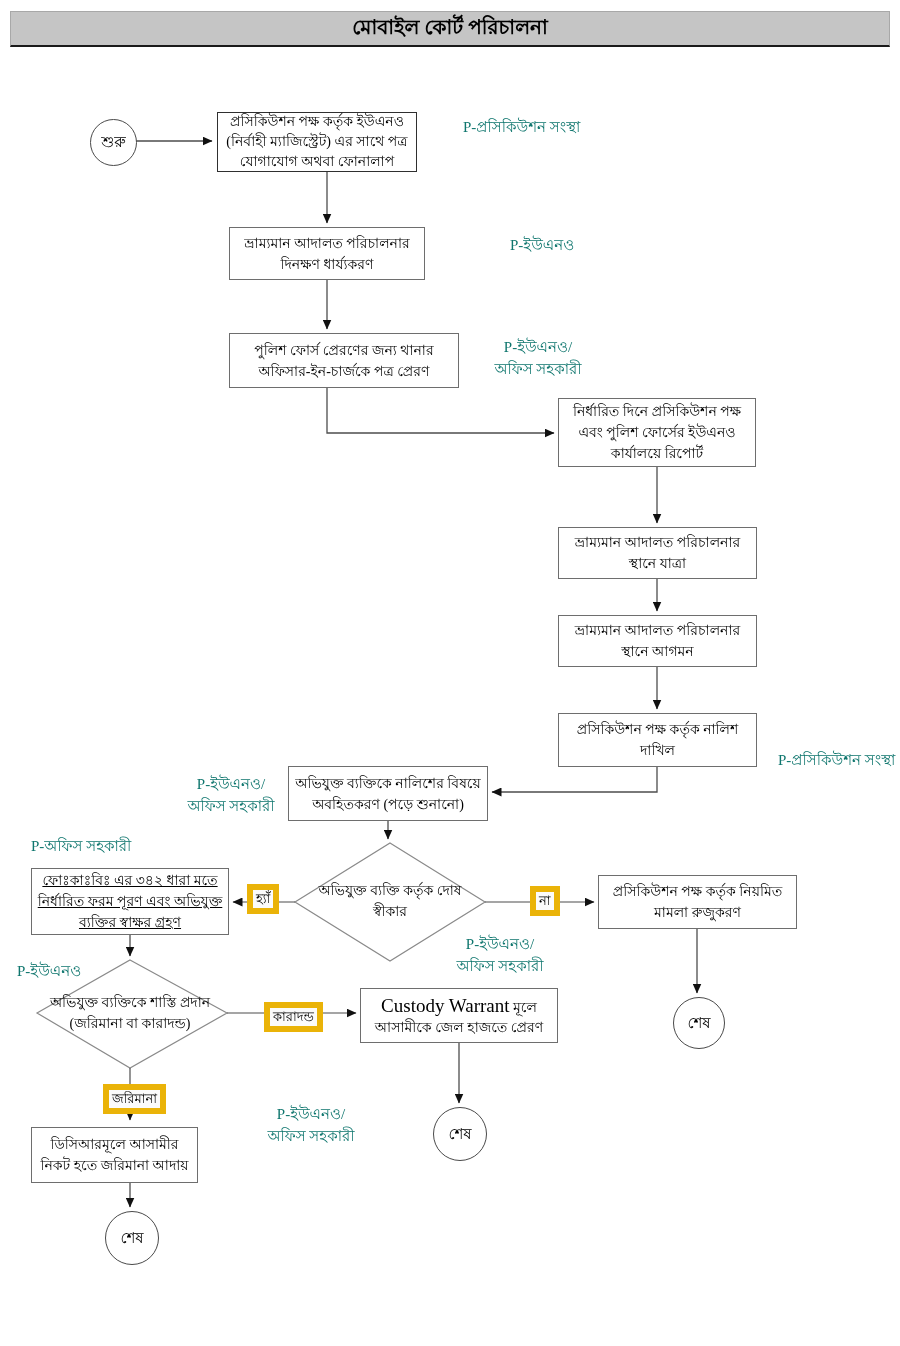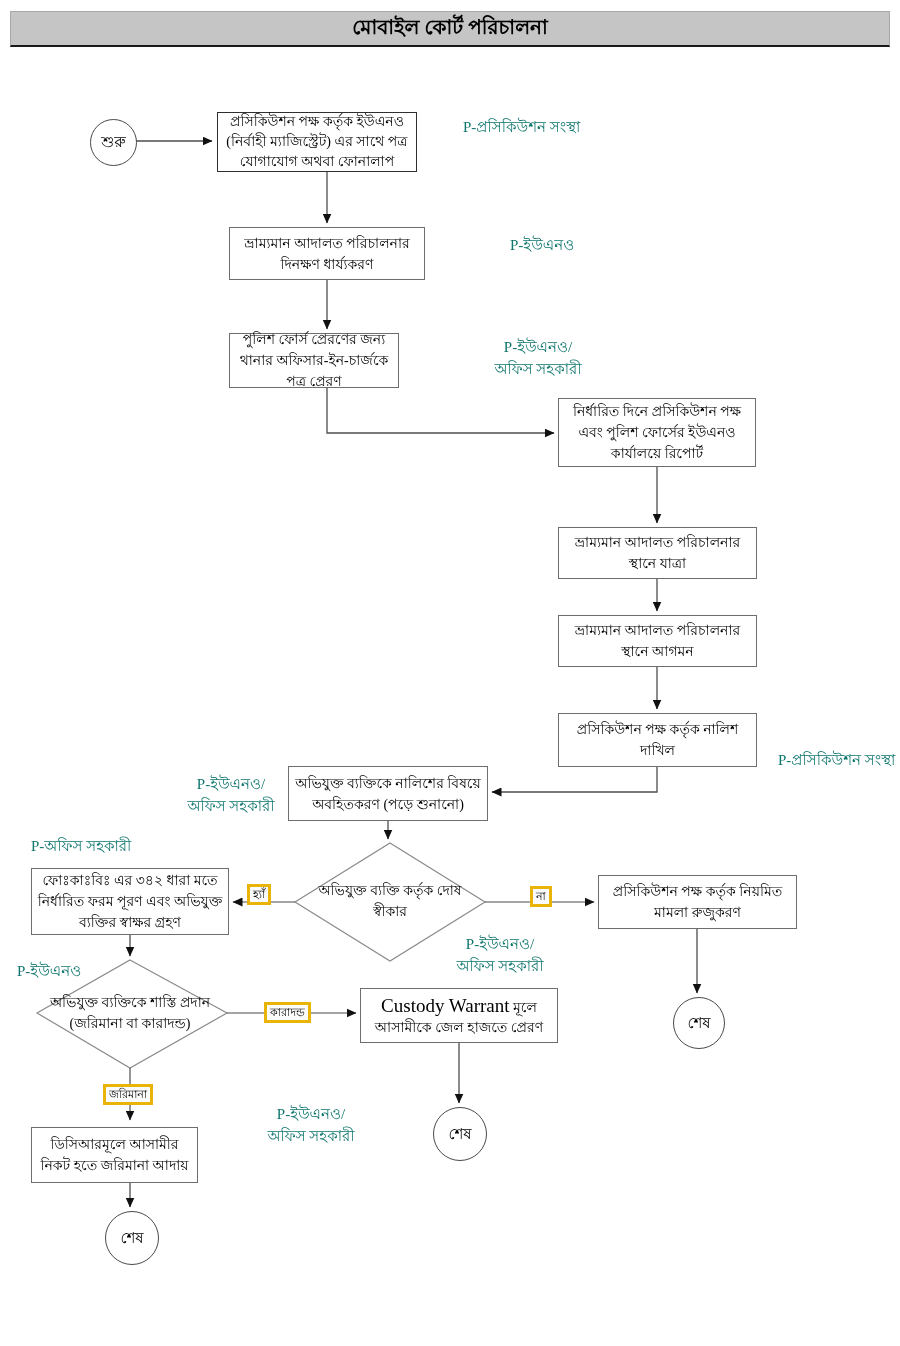--- a/index.html
+++ b/index.html
@@ -28,22 +28,22 @@
     font-size:15px;font-family:"Liberation Serif","DejaVu Serif",serif;
   }
 
   .dtext{
     position:absolute;display:flex;align-items:center;justify-content:center;
     text-align:center;font-size:14px;line-height:1.5;
     font-family:"Liberation Serif","DejaVu Serif",serif;
   }
 
   .elabel{
-    position:absolute;background:#fbfbfb;border:3px solid #eab308;
-    font-size:11px;padding:0 3px;line-height:1.35;
+    position:absolute;background:#fbfbfb;border:6px solid #eab308;
+    font-size:13px;padding:0 3px;line-height:1.35;
     font-family:"Liberation Serif","DejaVu Serif",serif;
   }
 
   .annotation{
     position:absolute;font-size:15px;line-height:1.45;color:#0f766e;
     white-space:pre-line;font-family:"Liberation Serif","DejaVu Serif",serif;
   }
   .annotation.center{text-align:center;}
 
   .latin-big{font-size:19px;font-family:"Liberation Serif","DejaVu Serif",serif;}
@@ -100,37 +100,37 @@
   </svg>
 
   <div class="titlebar">মোবাইল কোর্ট পরিচালনা</div>
 
   <div class="circle" style="left:90px;top:119px;width:45px;height:45px;">শুরু</div>
 
   <div class="fbox dark" style="left:217px;top:112px;width:200px;height:60px;line-height:1.45;">প্রসিকিউশন পক্ষ কর্তৃক ইউএনও (নির্বাহী ম্যাজিস্ট্রেট) এর সাথে পত্র যোগাযোগ অথবা ফোনালাপ</div>
 
   <div class="fbox" style="left:229px;top:227px;width:196px;height:53px;">ভ্রাম্যমান আদালত পরিচালনার দিনক্ষণ ধার্য্যকরণ</div>
 
-  <div class="fbox" style="left:229px;top:333px;width:170px;height:55px;">পুলিশ ফোর্স প্রেরণের জন্য থানার অফিসার-ইন-চার্জকে পত্র প্রেরণ</div>
+  <div class="fbox" style="left:229px;top:333px;width:230px;height:55px;">পুলিশ ফোর্স প্রেরণের জন্য থানার অফিসার-ইন-চার্জকে পত্র প্রেরণ</div>
 
   <div class="fbox" style="left:558px;top:398px;width:198px;height:69px;">নির্ধারিত দিনে প্রসিকিউশন পক্ষ এবং পুলিশ ফোর্সের ইউএনও কার্যালয়ে রিপোর্ট</div>
 
   <div class="fbox" style="left:558px;top:527px;width:199px;height:52px;">ভ্রাম্যমান আদালত পরিচালনার স্থানে যাত্রা</div>
 
   <div class="fbox" style="left:558px;top:615px;width:199px;height:52px;">ভ্রাম্যমান আদালত পরিচালনার স্থানে আগমন</div>
 
   <div class="fbox" style="left:558px;top:713px;width:199px;height:54px;">প্রসিকিউশন পক্ষ কর্তৃক নালিশ দাখিল</div>
 
   <div class="fbox" style="left:288px;top:766px;width:200px;height:55px;">অভিযুক্ত ব্যক্তিকে নালিশের বিষয়ে অবহিতকরণ (পড়ে শুনানো)</div>
 
   <div class="dtext" style="left:303px;top:872px;width:174px;height:58px;">অভিযুক্ত ব্যক্তি কর্তৃক দোষ স্বীকার</div>
 
   <div class="fbox" style="left:598px;top:875px;width:199px;height:54px;">প্রসিকিউশন পক্ষ কর্তৃক নিয়মিত মামলা রুজুকরণ</div>
 
-  <div class="fbox" style="left:31px;top:868px;width:198px;height:67px;line-height:1.5;">ফোঃকাঃবিঃ এর ৩৪২ ধারা মতে নির্ধারিত ফরম পূরণ এবং অভিযুক্ত ব্যক্তির স্বাক্ষর গ্রহণ</div>
+  <div class="fbox" style="left:31px;top:868px;width:198px;height:67px;line-height:1.5;text-decoration:underline;">ফোঃকাঃবিঃ এর ৩৪২ ধারা মতে নির্ধারিত ফরম পূরণ এবং অভিযুক্ত ব্যক্তির স্বাক্ষর গ্রহণ</div>
 
   <div class="dtext" style="left:46px;top:976px;width:168px;height:74px;">অভিযুক্ত ব্যক্তিকে শাস্তি প্রদান (জরিমানা বা কারাদন্ড)</div>
 
   <div class="fbox" style="left:360px;top:988px;width:198px;height:55px;flex-direction:column;line-height:1.35;">
     <div><span class="latin-big">Custody Warrant</span><span> মূলে</span></div>
     <div>আসামীকে জেল হাজতে প্রেরণ</div>
   </div>
 
   <div class="fbox" style="left:31px;top:1127px;width:167px;height:56px;">ডিসিআরমূলে আসামীর নিকট হতে জরিমানা আদায়</div>
 

